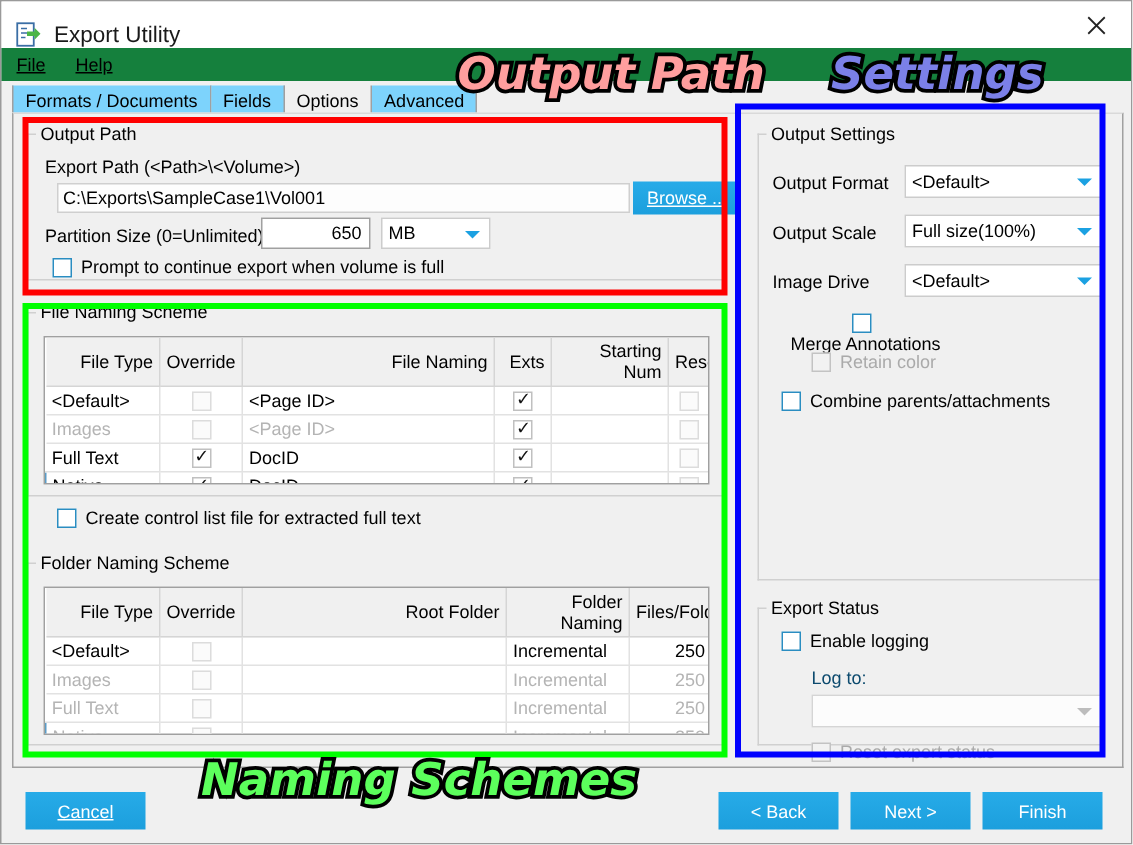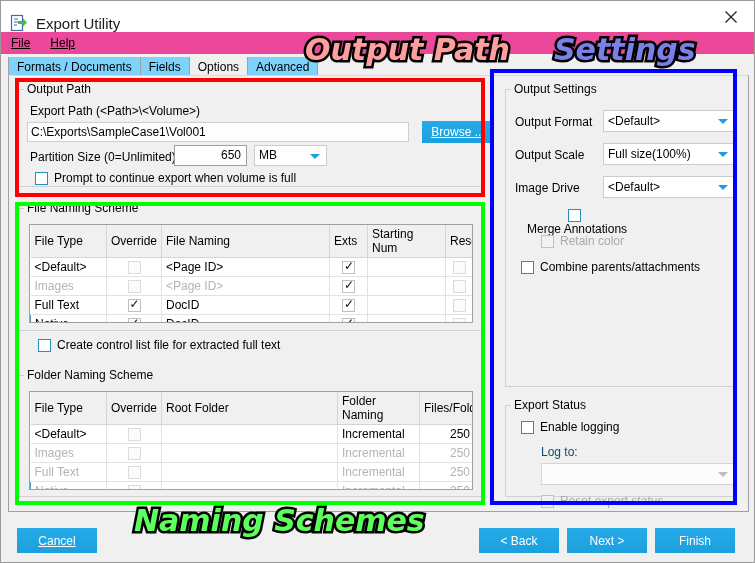--- a/index.html
+++ b/index.html
@@ -30,21 +30,21 @@
   #close-btn {
     position: absolute; right: 0; top: 0; width: 46px; height: 31px;
     display: flex; align-items: center; justify-content: center;
     cursor: default;
   }
   #close-btn svg { display: block; }
 
   
   #menubar {
     position: absolute; left: 0; top: 31px; width: 753px; height: 22px;
-    background: #ec4899;
+    background: #15803d;
     display: flex; align-items: center;
   }
   .menu-item { padding: 2px 10px; font-size: 12px; }
   .menu-item u { text-decoration: underline; }
 
   
   #tabstrip {
     position: absolute; left: 7px; top: 55px; width: 742px; height: 20px;
     display: flex; align-items: flex-end;
   }
@@ -140,21 +140,21 @@
   .grid {
     position: absolute; background: #ffffff;
     border: 1px solid #a0a0a0;
     overflow: hidden;
   }
   .grid table { border-collapse: collapse; width: 100%; table-layout: fixed; }
   .grid th {
     background: #f0f0f0;
     font-weight: normal;
     font-size: 12px;
-    text-align: left;
+    text-align: right;
     padding: 2px 4px;
     height: 20px;
     border-right: 1px solid #d5d5d5;
     border-bottom: 1px solid #d5d5d5;
     color: #000;
   }
   .grid td {
     font-size: 12px;
     padding: 1px 4px;
     height: 19px;
@@ -238,21 +238,21 @@
 
   <div id="content">
 
     <div class="group" style="left:9px; top:6px; width:466px; height:105px;">
       <div class="gb-frame"></div>
       <div class="gb-line-l"></div>
       <div class="gb-label">Output Path</div>
 
       <div class="lbl" style="left:12px; top:22px;">Export Path (&lt;Path&gt;\&lt;Volume&gt;)</div>
 
-      <div class="textinput ro" style="left:9px; top:40px; width:382px; height:20px;">C:\Exports\SampleCase1\Vol001</div>
+      <div class="textinput ro" style="left:20px; top:40px; width:382px; height:20px;">C:\Exports\SampleCase1\Vol001</div>
 
       <div class="btn-blue" style="left:404px; top:39px; width:72px; height:22px;">
         <span><u>Browse ...</u></span>
       </div>
 
       <div class="lbl" style="left:12px; top:68px;">Partition Size (0=Unlimited)</div>
 
       <div class="textinput num" style="left:156px; top:63px; width:73px; height:21px; line-height:19px;">650</div>
 
       <div class="combo" style="left:236px; top:63px; width:73px; height:21px; line-height:19px;">

